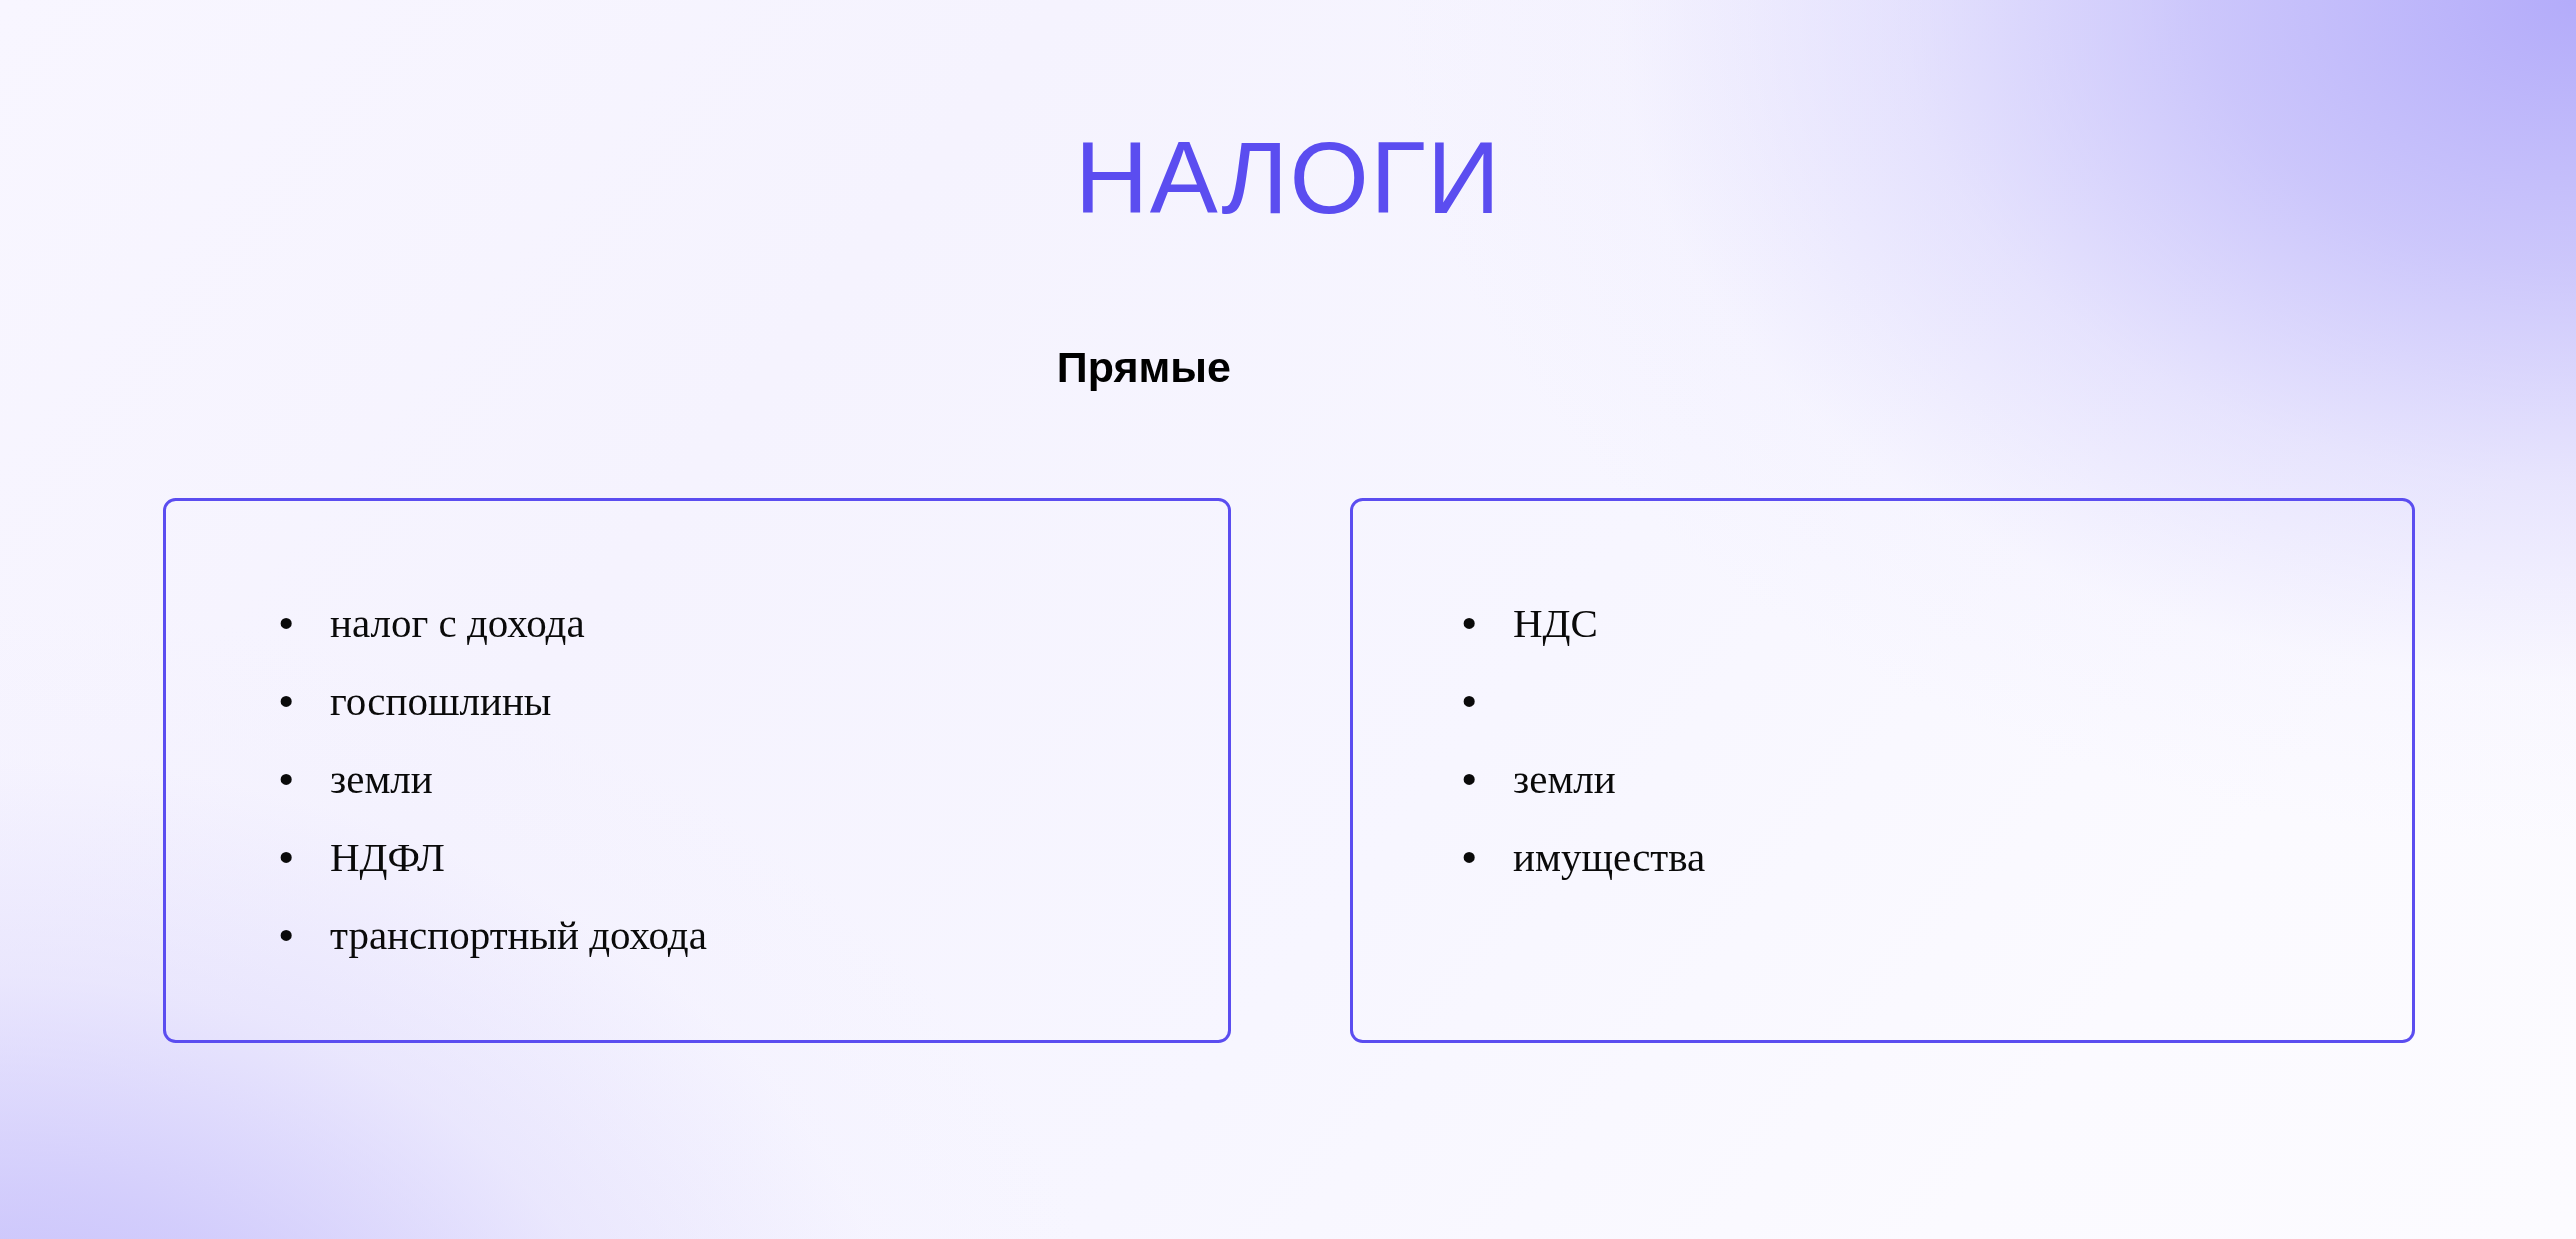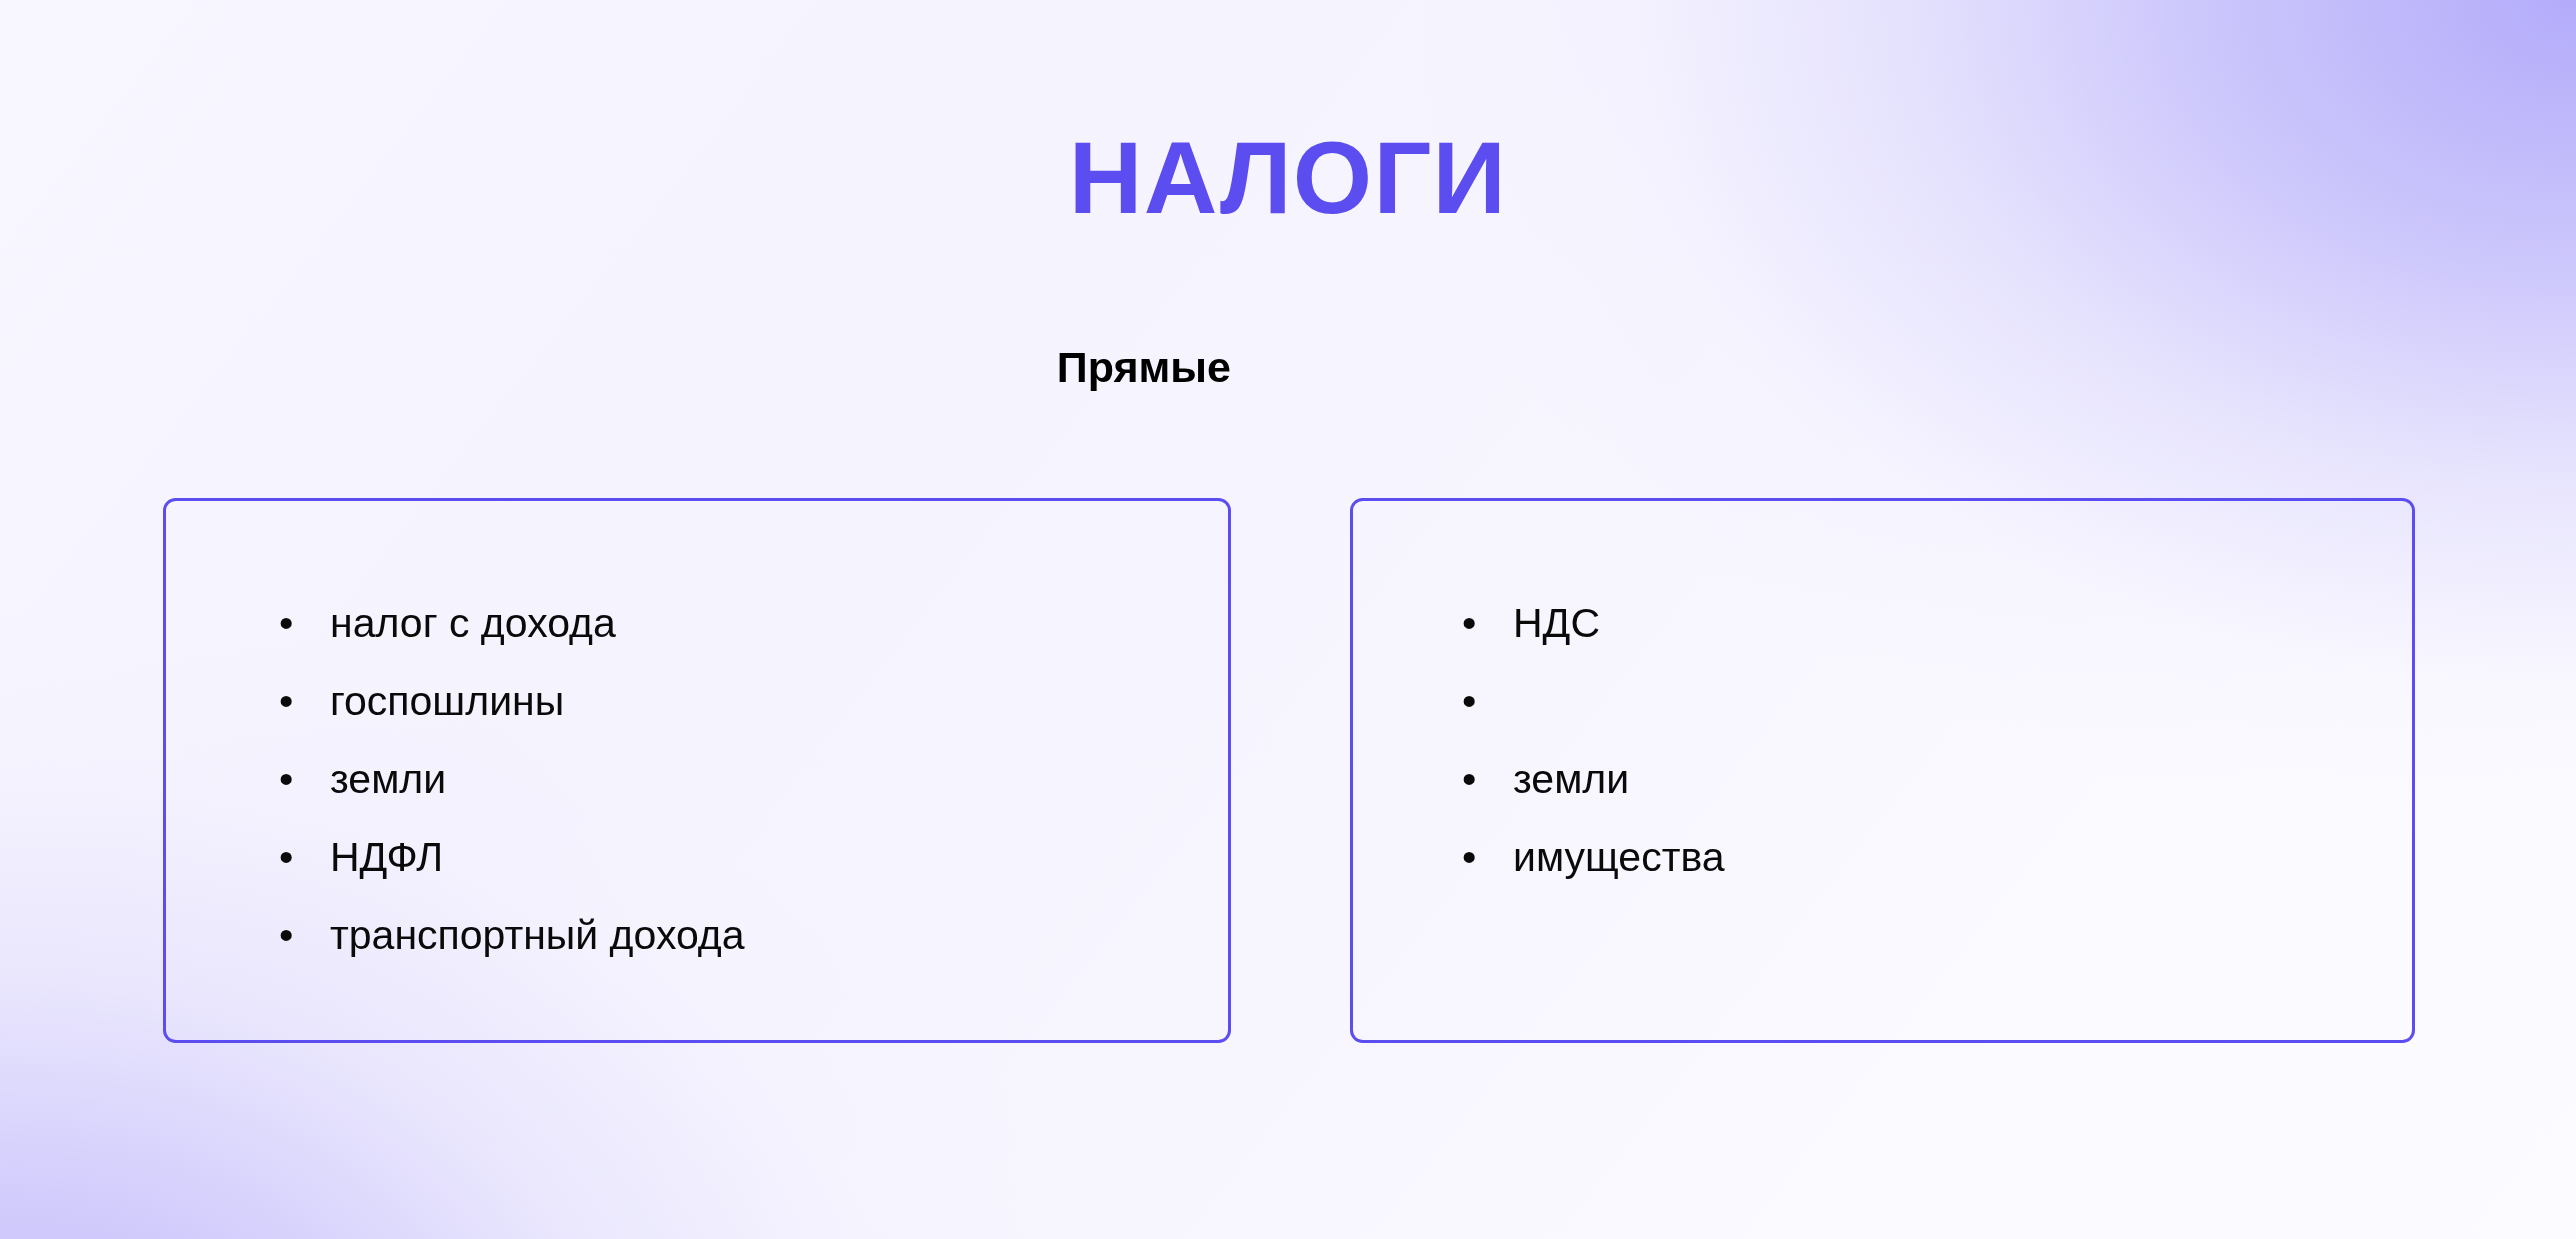--- a/index.html
+++ b/index.html
@@ -40,21 +40,21 @@
   }
 
   
   #title {
     position: absolute;
     left: 0;
     top: 127px;
     width: 2576px;
     text-align: center;
     font-size: 102px;
-    font-weight: 700;
+    font-weight: 400;
     letter-spacing: 1.3px;
     line-height: 1.0;
     color: #5b4df0;
     white-space: nowrap;
   }
 
   
   .col-header {
     position: absolute;
     top: 346px;
@@ -105,20 +105,21 @@
   }
   .bullet {
     width: 51px;
     flex: 0 0 51px;
     font-size: 41px;
     line-height: 78px;
     color: #0a0a0a;
   }
   .item-label {
     line-height: 78px;
+    font-family: Liberation Serif, serif;
   }
 </style>
 </head>
 <body>
 
 <div id="slide">
 
   <div id="title">НАЛОГИ</div>
 
   <div class="col-header" id="header-direct">Прямые</div>

